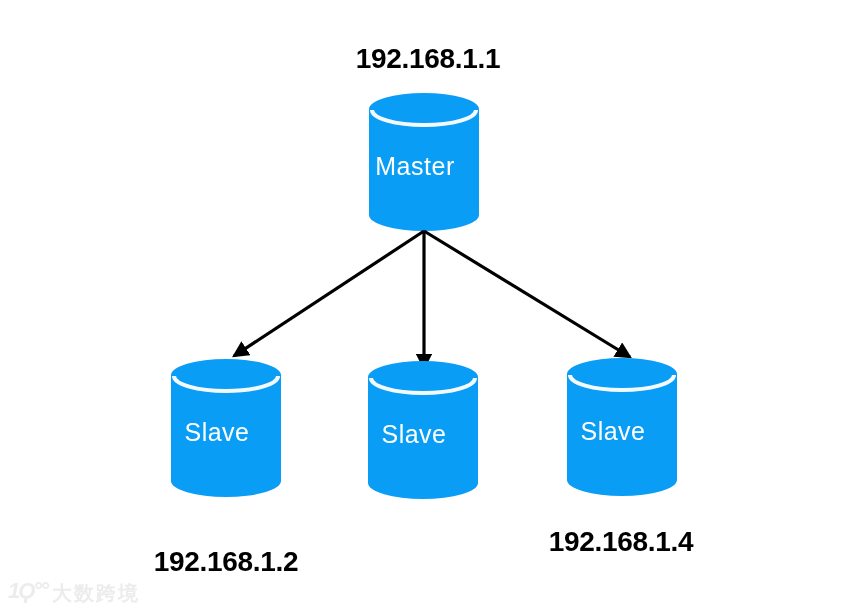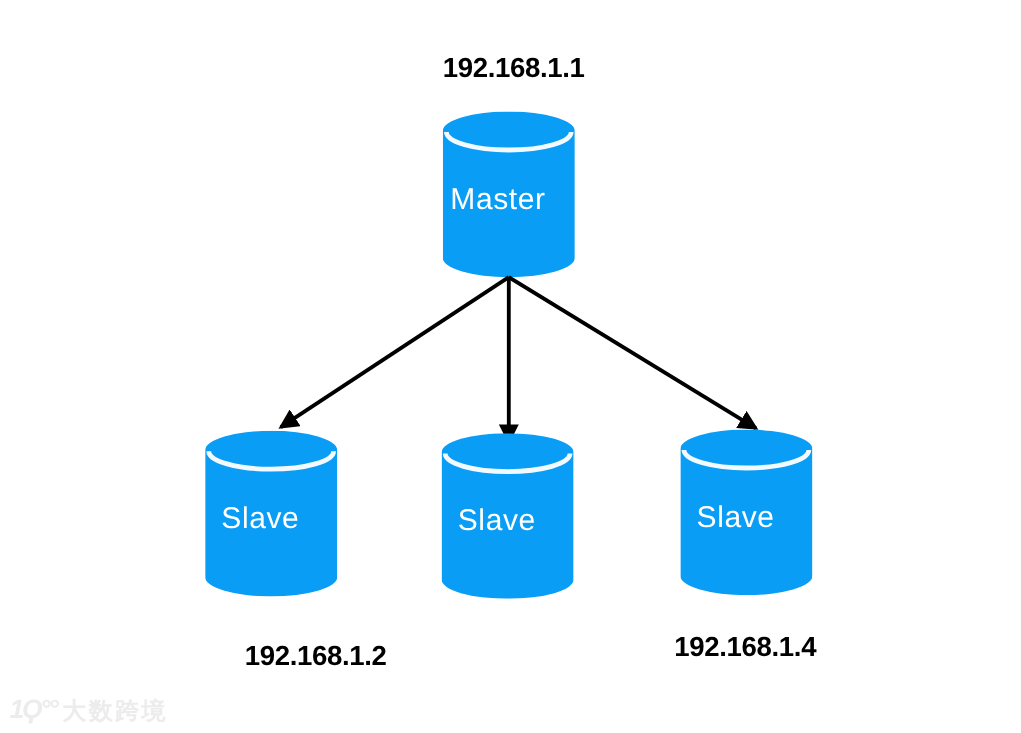--- a/index.html
+++ b/index.html
@@ -24,25 +24,25 @@
     font-size: 25px; font-weight: 400; letter-spacing: .5px;
   }
   .node-master { left: 369px; top: 93px; }
   .node-slave1 { left: 171px; top: 359px; }
   .node-slave2 { left: 368px; top: 361px; }
   .node-slave3 { left: 567px; top: 358px; }
 
   
   .ip {
     position: absolute; transform: translateX(-50%);
-    font-size: 23px; font-weight: 700; letter-spacing: -0.3px;
+    font-size: 28px; font-weight: 700; letter-spacing: -0.3px;
     color: var(--ip-text, #000000); white-space: nowrap;
   }
   .ip-master { left: 428px; top: 43px; }
-  .ip-slave1 { left: 226px; top: 533px; margin-left: 37px; }
+  .ip-slave1 { left: 226px; top: 546px; }
   .ip-slave2 { left: 423px; top: 522px; }
   .ip-slave3 { left: 621px; top: 526px; }
 
   
   svg.arrows { position: absolute; inset: 0; width: 851px; height: 611px; pointer-events: none; }
   .arrow-line { stroke: var(--arrow, #000000); stroke-width: 3.2; fill: none; }
   .arrow-head { fill: var(--arrow, #000000); }
 
   
   .watermark {

